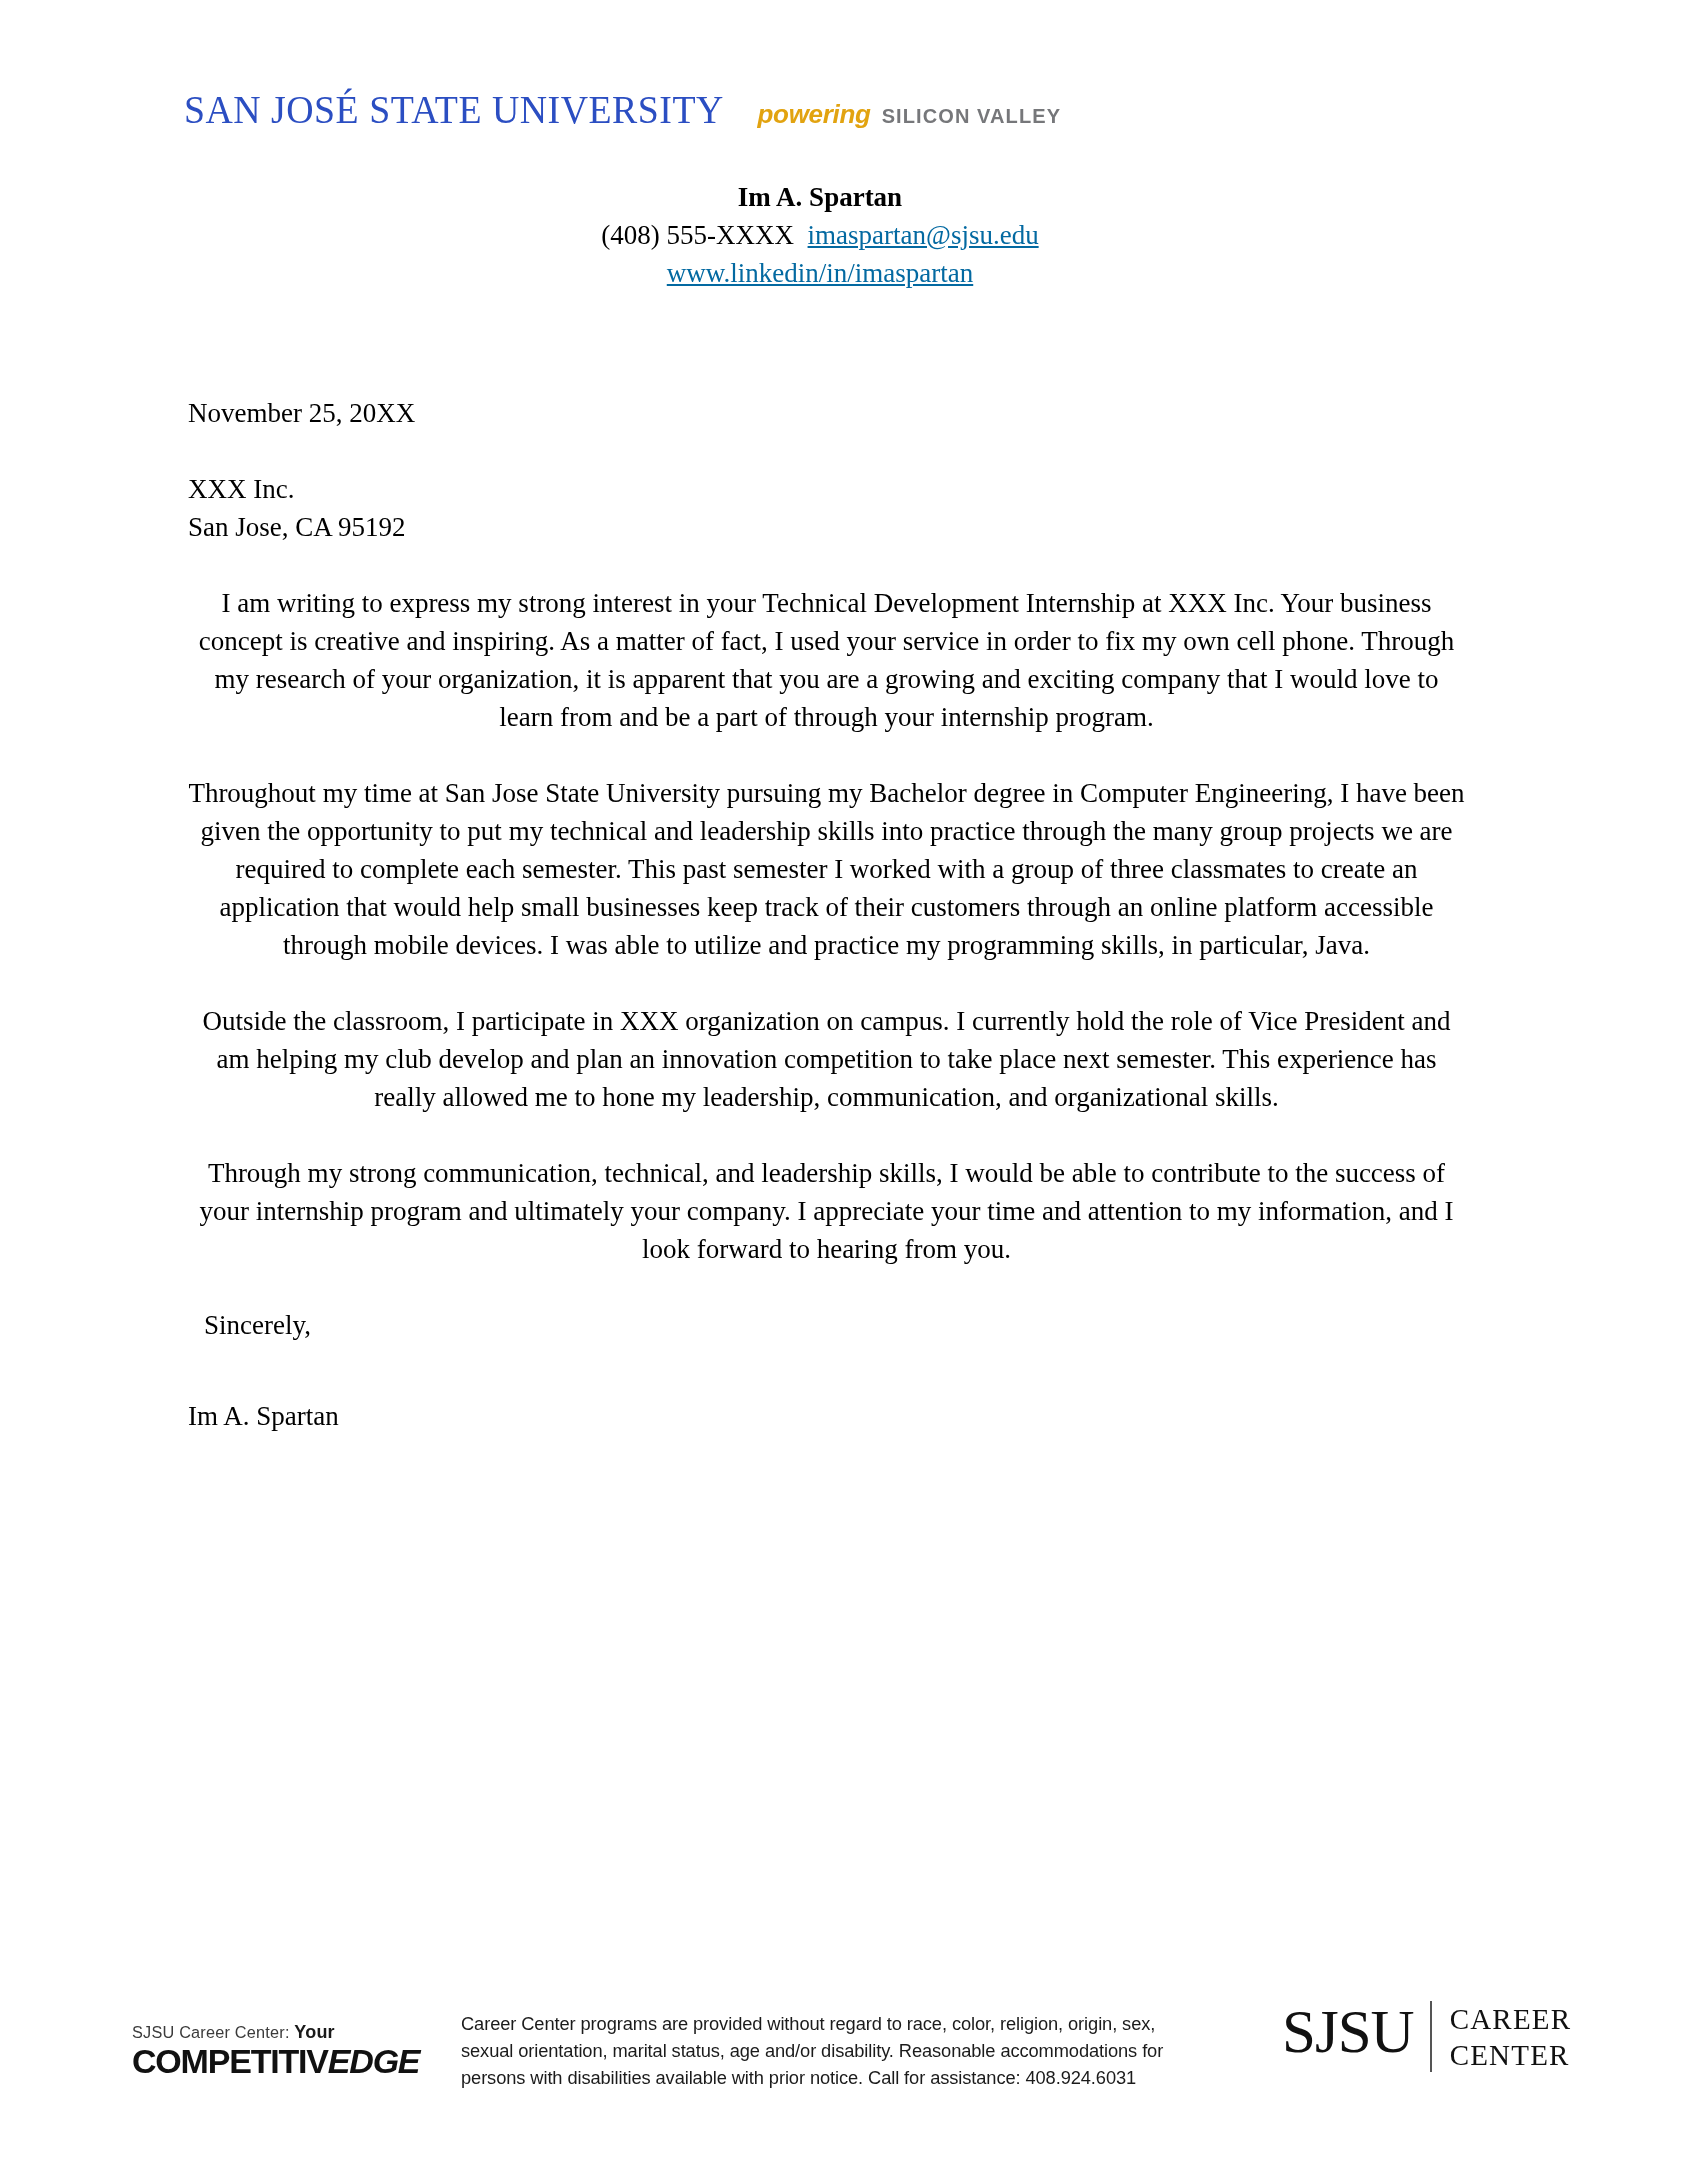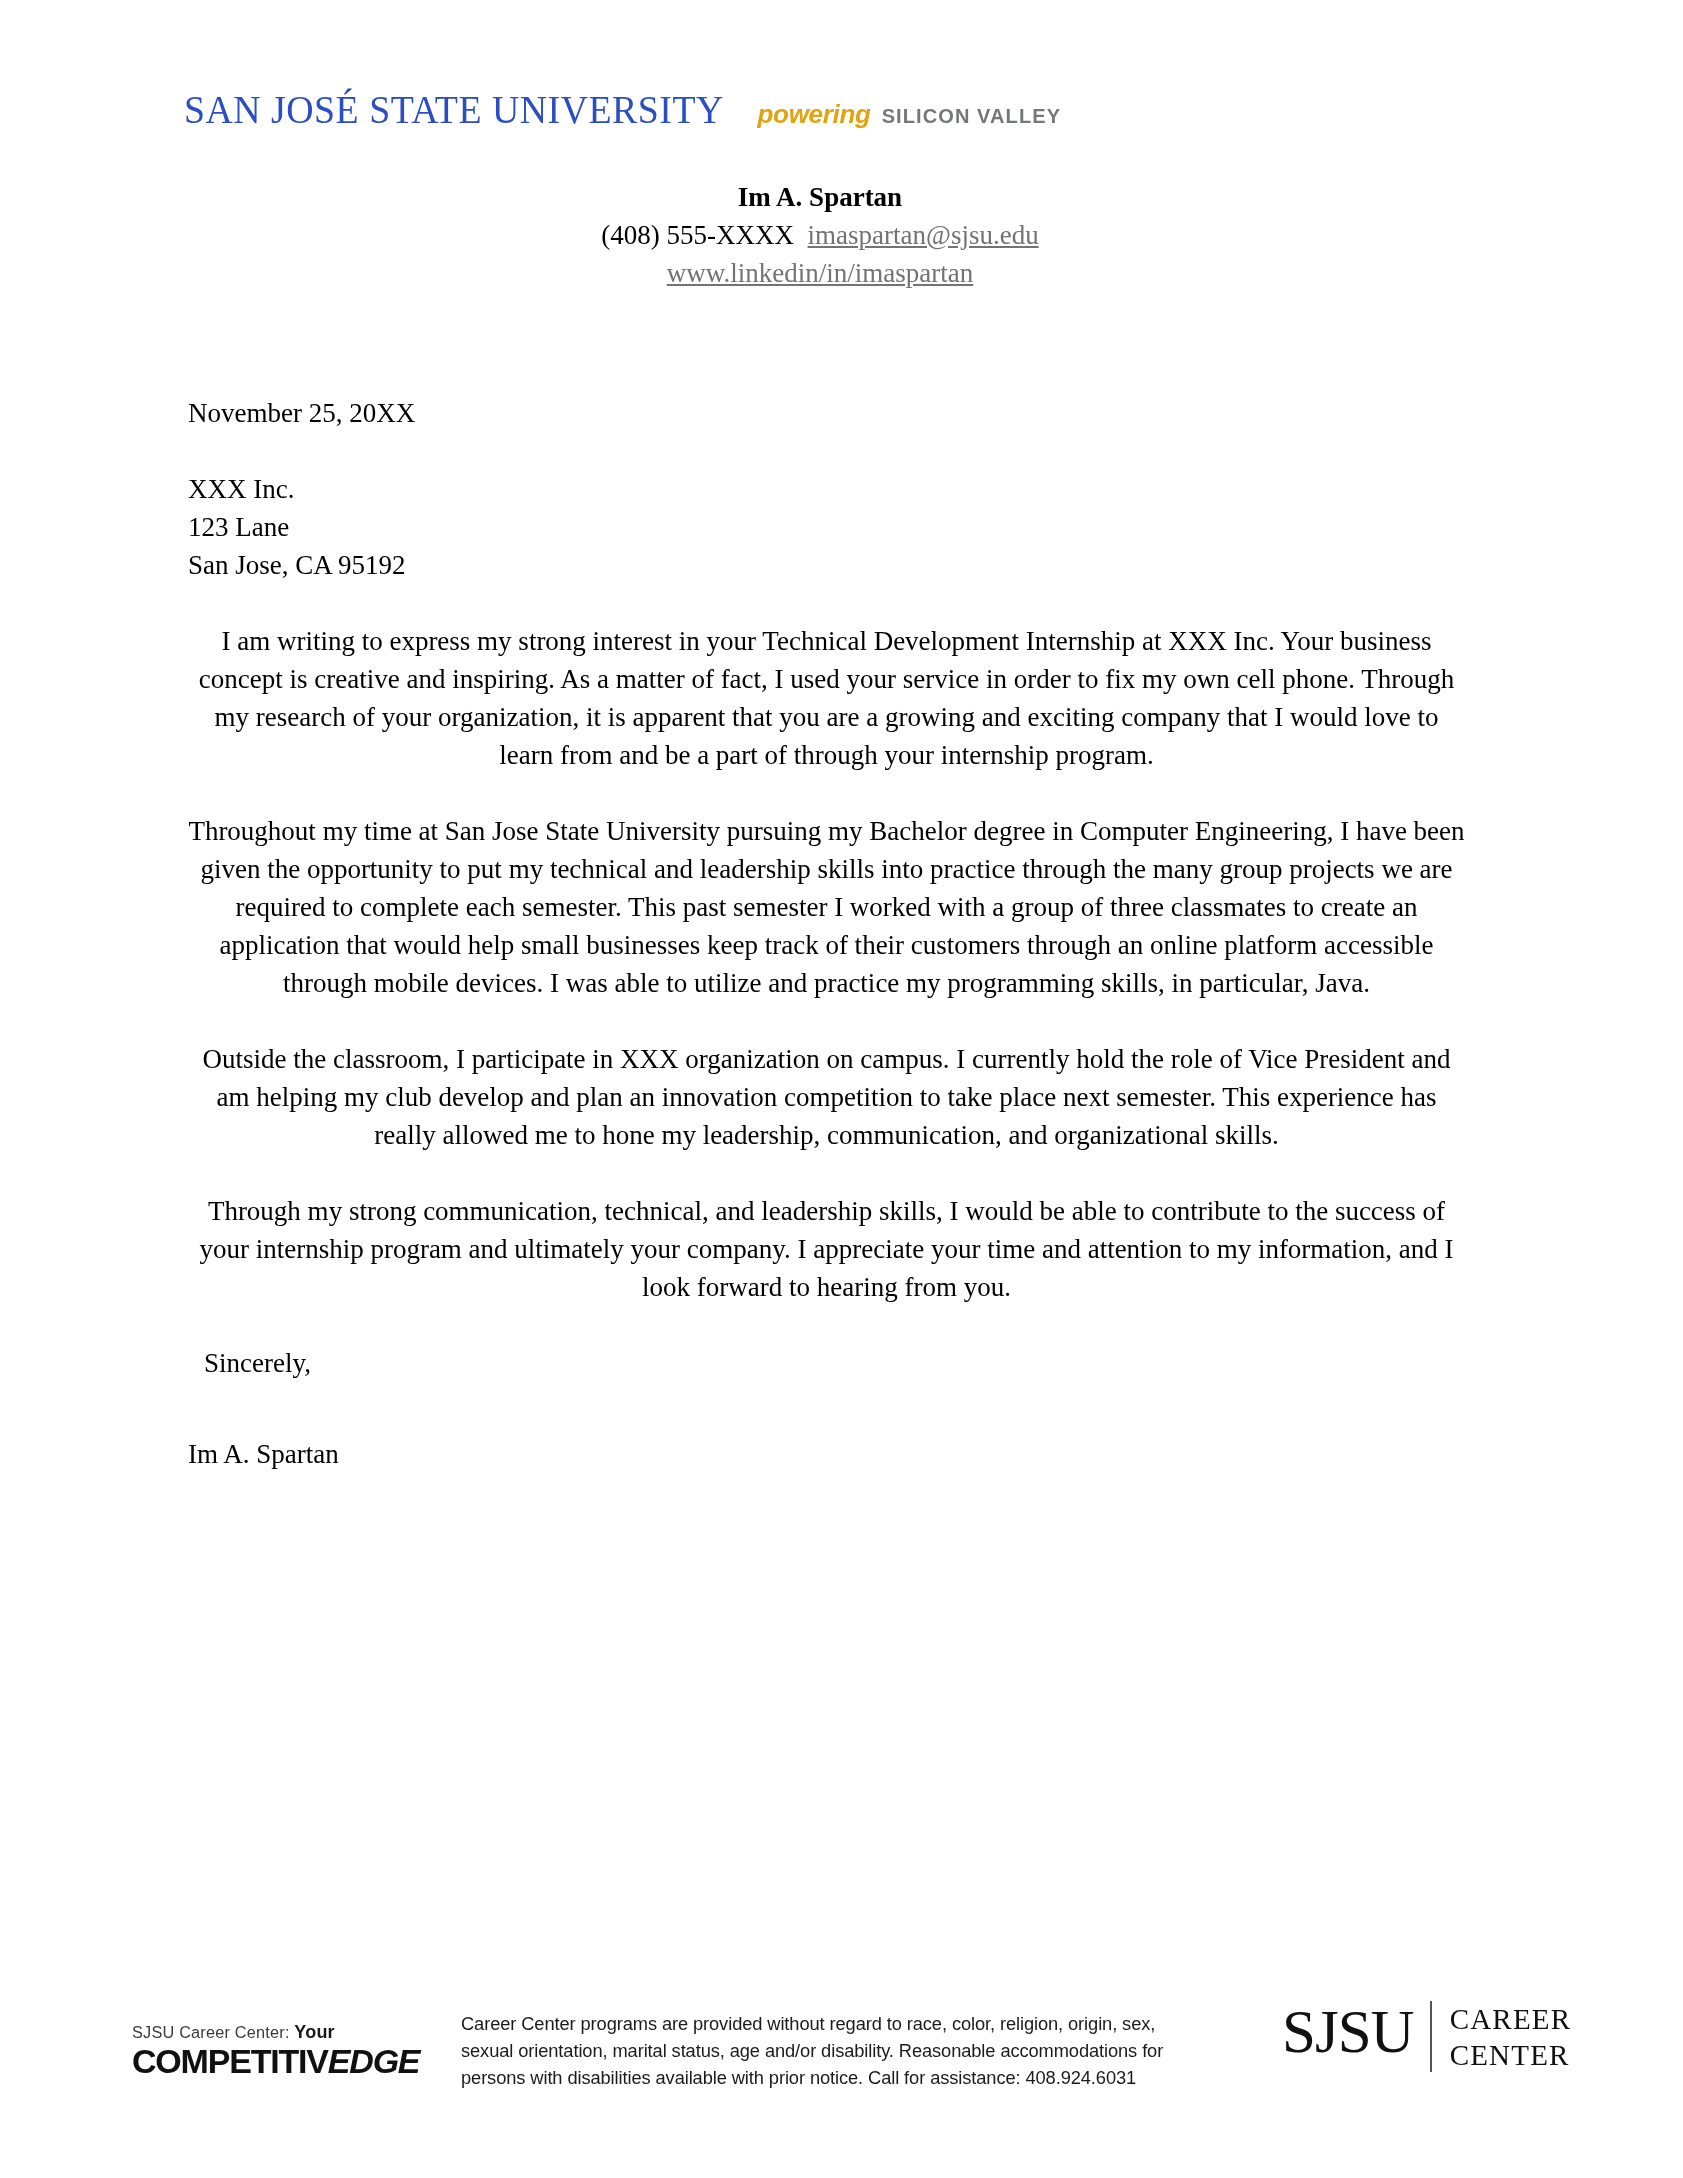--- a/index.html
+++ b/index.html
@@ -66,21 +66,21 @@
     width: 1272px;
     text-align: center;
     font-size: 27px;
     line-height: 38px;
   }
   .contact-name {
     font-weight: bold;
     font-size: 27px;
   }
   .link {
-    color: #737373;
+    color: #0369a1;
     text-decoration: underline;
     font-family: Liberation Serif, serif;
   }
 
   
   .letter {
     position: absolute;
     left: 188px;
     top: 394px;
     width: 1277px;
@@ -201,21 +201,20 @@
       <a class="link" href="#">www.linkedin/in/imaspartan</a>
     </div>
   </div>
 
   <div class="letter">
 
     <div class="block">November 25, 20XX</div>
 
     <div class="block">
       <span class="addr-line">XXX Inc.</span>
-      <span class="addr-line">123 Lane</span>
       <span class="addr-line">San Jose, CA 95192</span>
     </div>
 
 
     <p class="para">I am writing to express my strong interest in your Technical Development Internship at XXX Inc.  Your business concept is creative and inspiring.  As a matter of fact, I used your service in order to fix my own cell phone.  Through my research of your organization, it is apparent that you are a growing and exciting company that I would love to learn from and be a part of through your internship program.</p>
     <p class="para">Throughout my time at San Jose State University pursuing my Bachelor degree in Computer Engineering, I have been given the opportunity to put my technical and leadership skills into practice through the many group projects we are required to complete each semester.  This past semester I worked with a group of three classmates to create an application that would help small businesses keep track of their customers through an online platform accessible through mobile devices. I was able to utilize and practice my programming skills, in particular, Java.</p>
     <p class="para">Outside the classroom, I participate in XXX organization on campus.  I currently hold the role of Vice President and am helping my club develop and plan an innovation competition to take place next semester.  This experience has really allowed me to hone my leadership, communication, and organizational skills.</p>
     <p class="para">Through my strong communication, technical, and leadership skills, I would be able to contribute to the success of your internship program and ultimately your company.  I appreciate your time and attention to my information, and I look forward to hearing from you.</p>
 
     <div class="closing-wrap">

